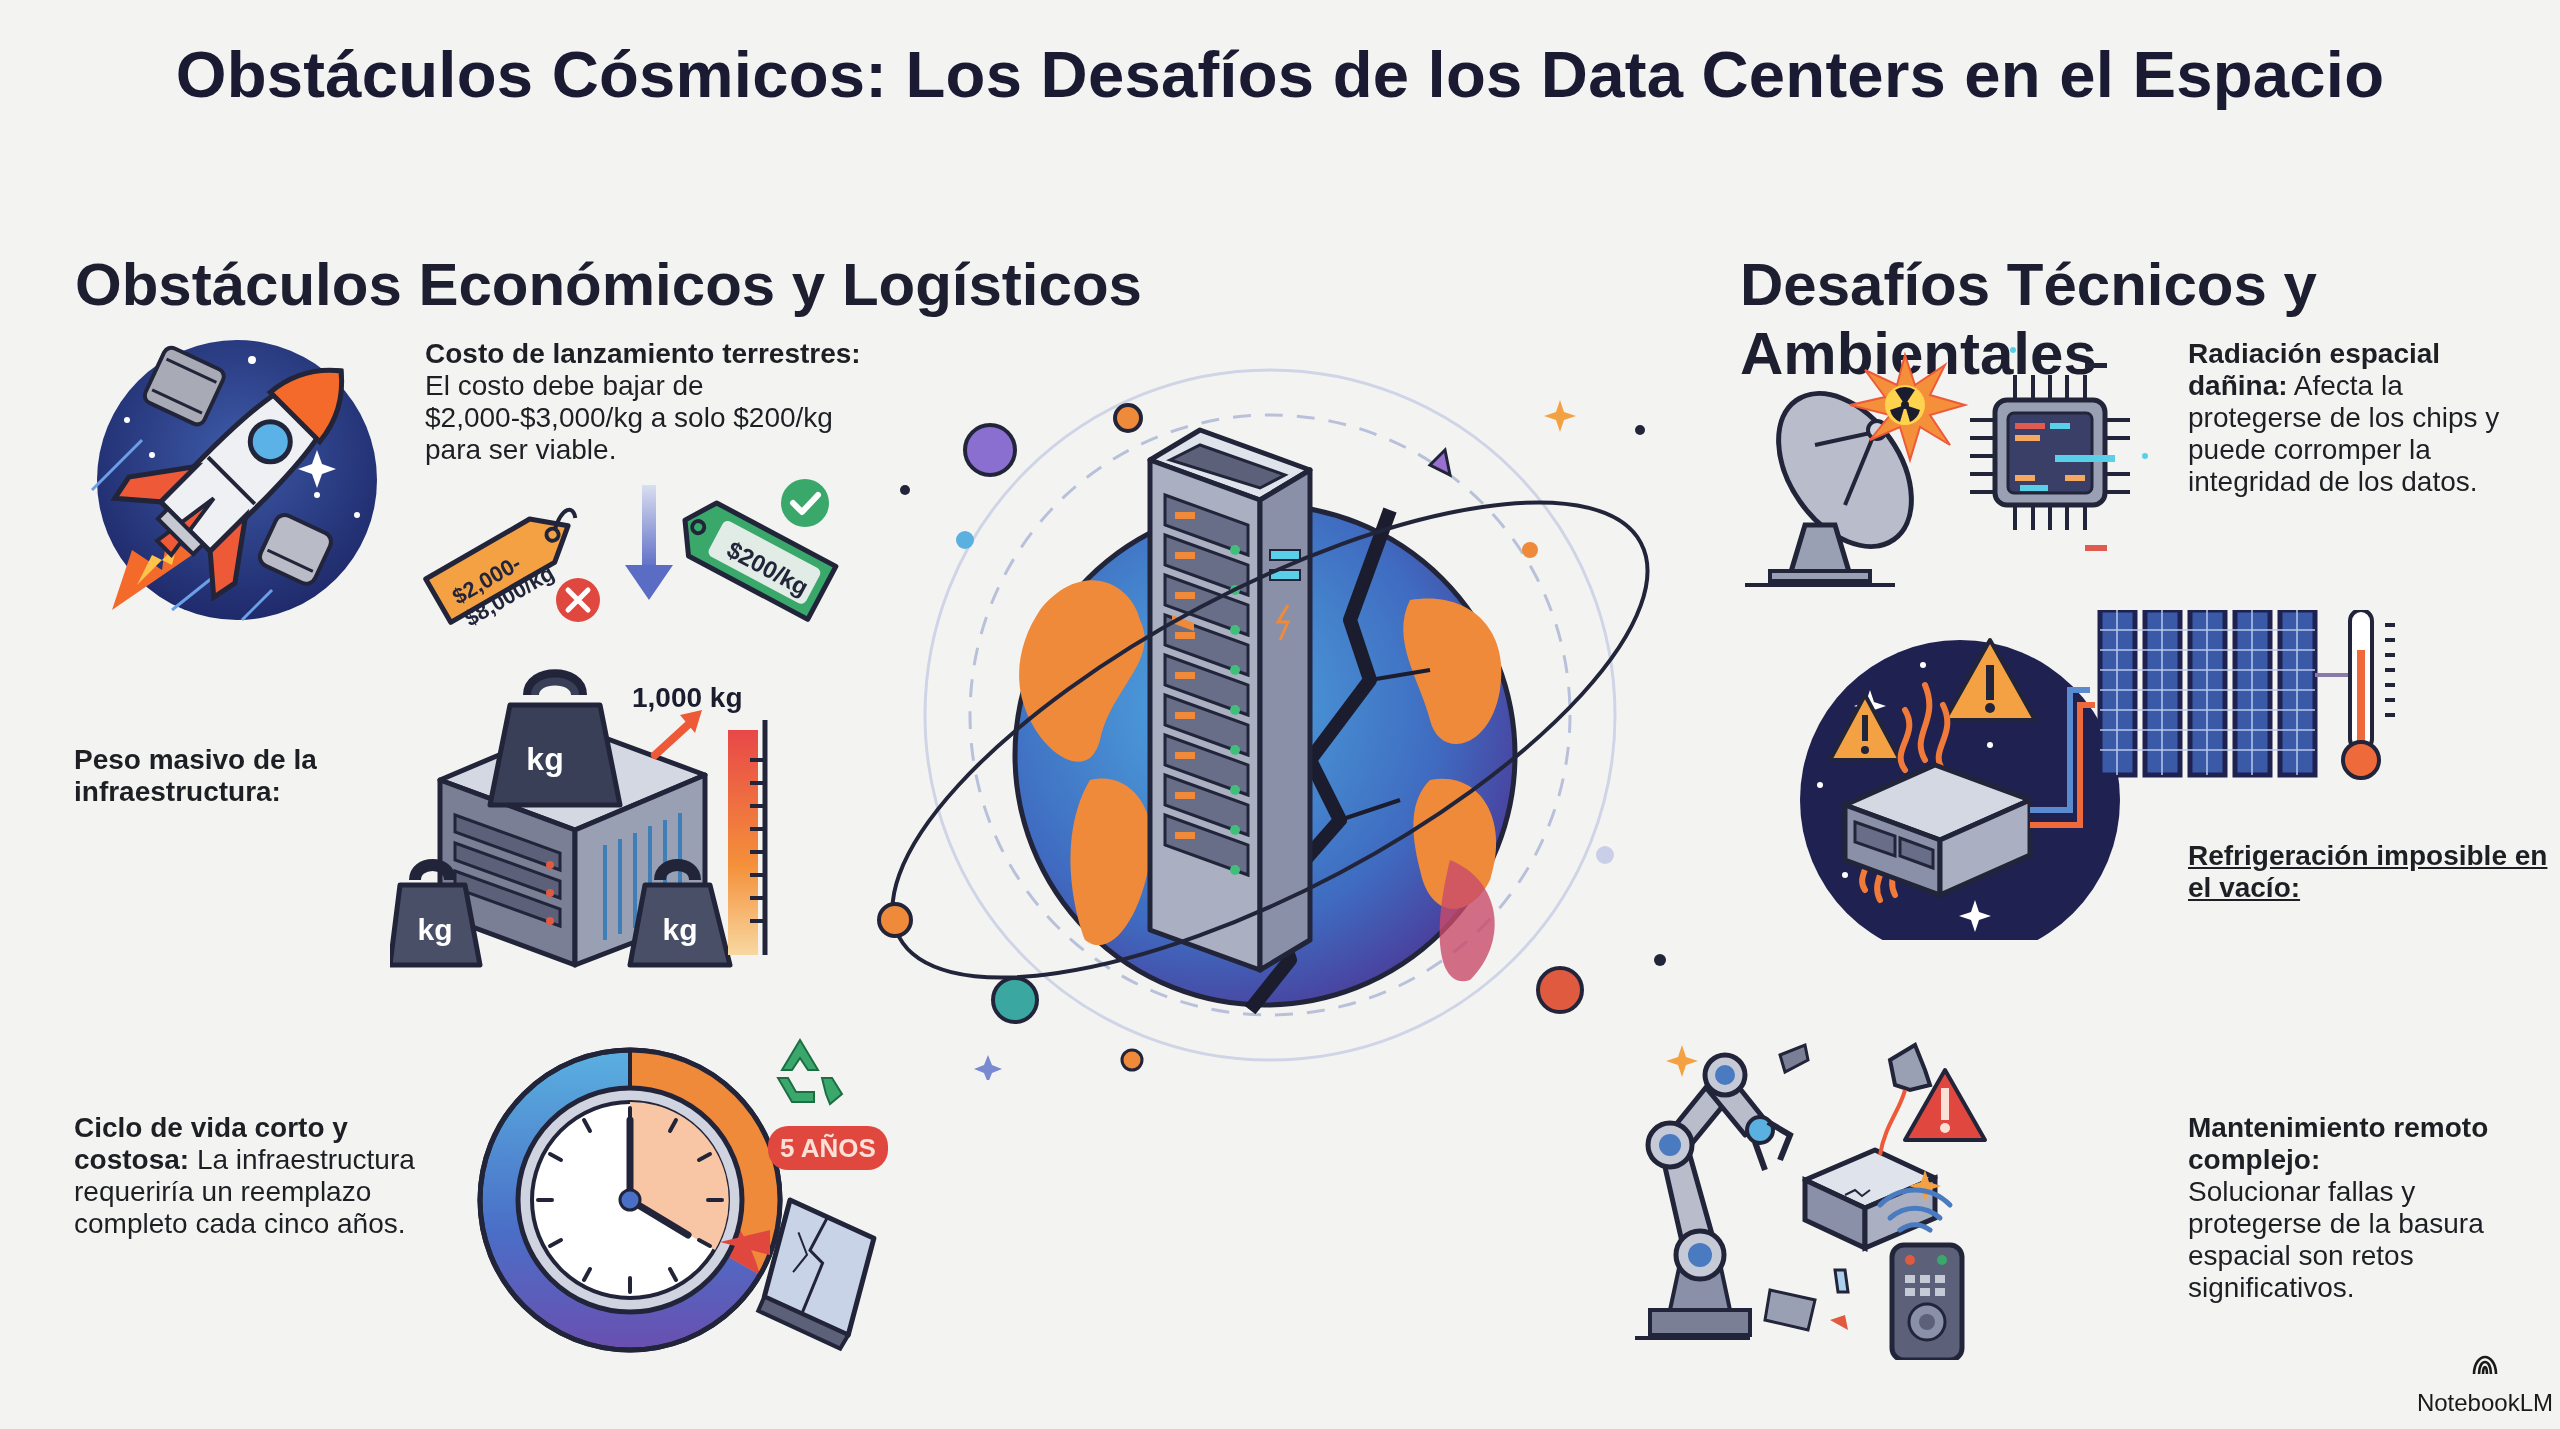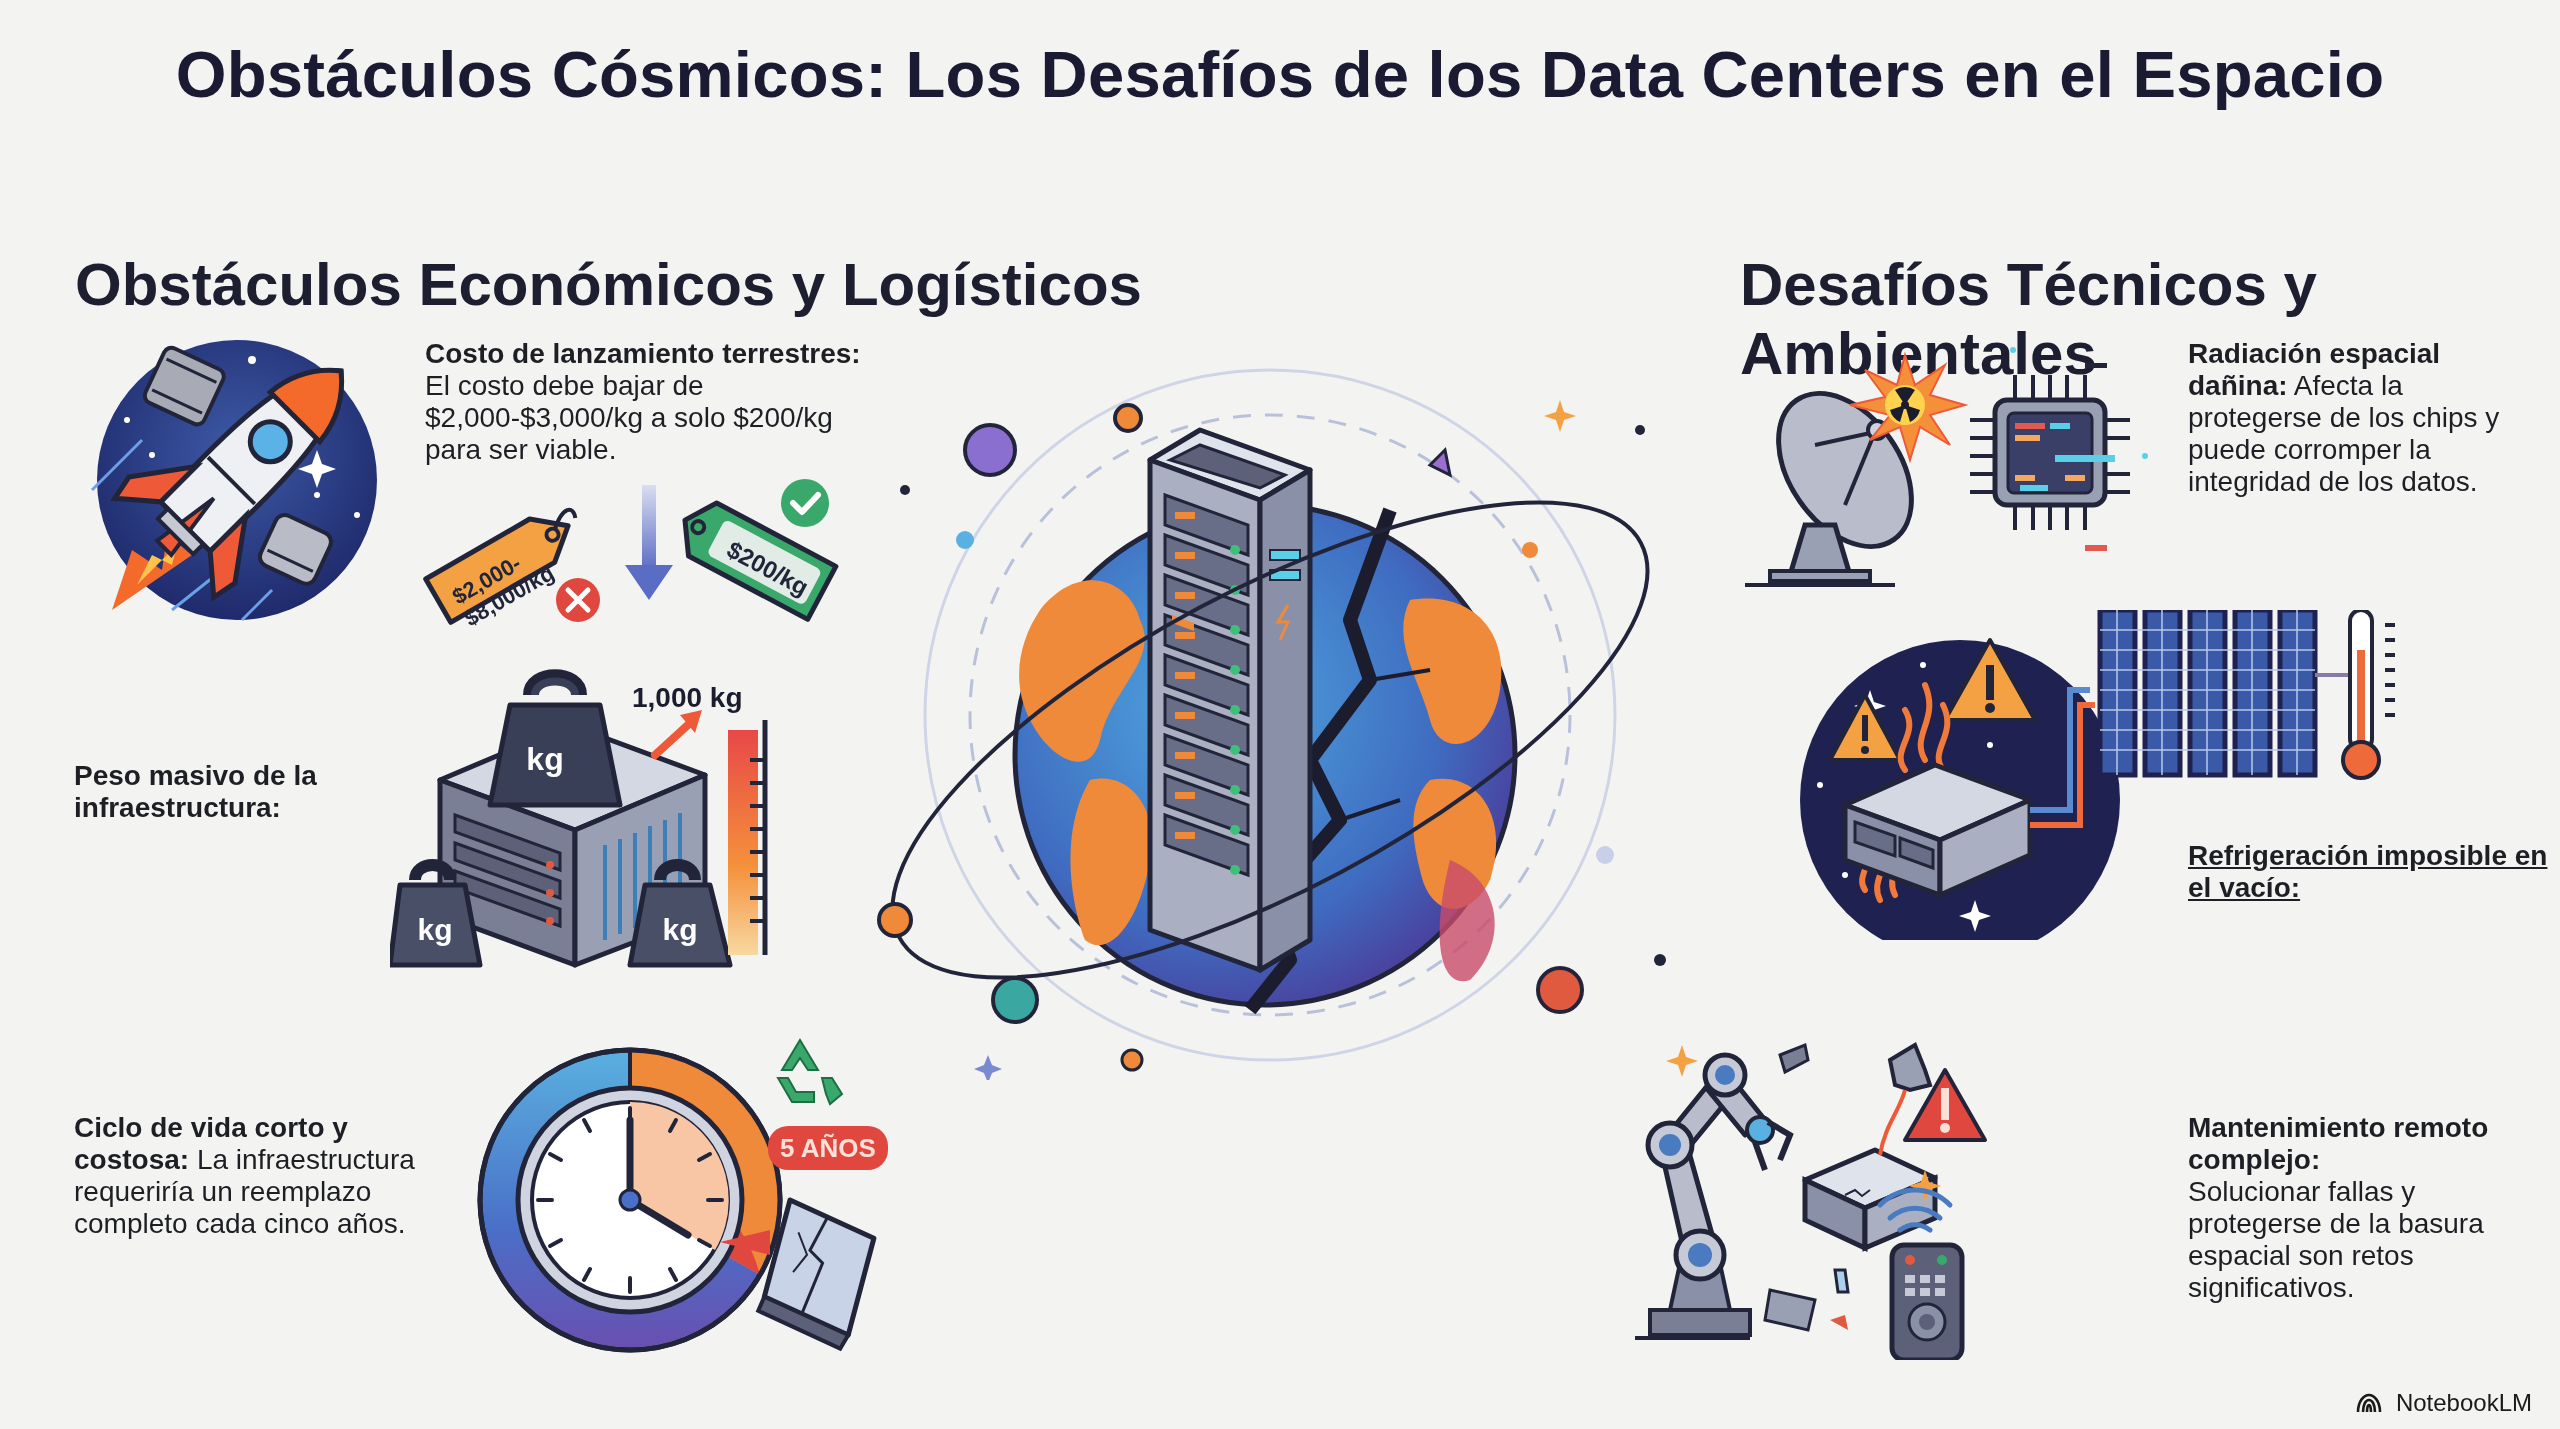--- a/index.html
+++ b/index.html
@@ -19,29 +19,29 @@
   .section-title {
     font-size: 60px; font-weight: 700; color: #1d1e2f;
   }
   .sec-left { left: 75px; top: 250px; }
   .sec-right { left: 1740px; top: 250px; }
 
   .txt { font-size: 28px; line-height: 32px; color: #1e1f24; }
   .txt .bold { font-weight: 700; }
 
   .t1 { left: 425px; top: 338px; width: 470px; }
-  .t2 { left: 74px; top: 760px; width: 340px; }
+  .t2 { left: 74px; top: 744px; width: 340px; }
   .t3 { left: 74px; top: 1112px; width: 360px; }
   .t4 { left: 2188px; top: 338px; width: 320px; }
   .t5 { left: 2188px; top: 840px; width: 360px; text-decoration: underline; }
   .t6 { left: 2188px; top: 1112px; width: 320px; }
 
   .footer-logo {
-    right: 28px; bottom: 12px; font-size: 24px; color: #1a1a1a;
-    display: flex; align-items: center; gap: 14px;
+    right: 7px; bottom: 12px; font-size: 24px; color: #1a1a1a;
+    display: flex; align-items: center; gap: 14px; flex-direction: column;
   }
   svg { display: block; }
 </style>
 </head>
 <body>
 
 <h1 class="abs title">Obstáculos Cósmicos: Los Desafíos de los Data Centers en el Espacio</h1>
 
 <h2 class="abs section-title sec-left">Obstáculos Económicos y Logísticos</h2>
 <h2 class="abs section-title sec-right">Desafíos Técnicos y Ambientales</h2>

